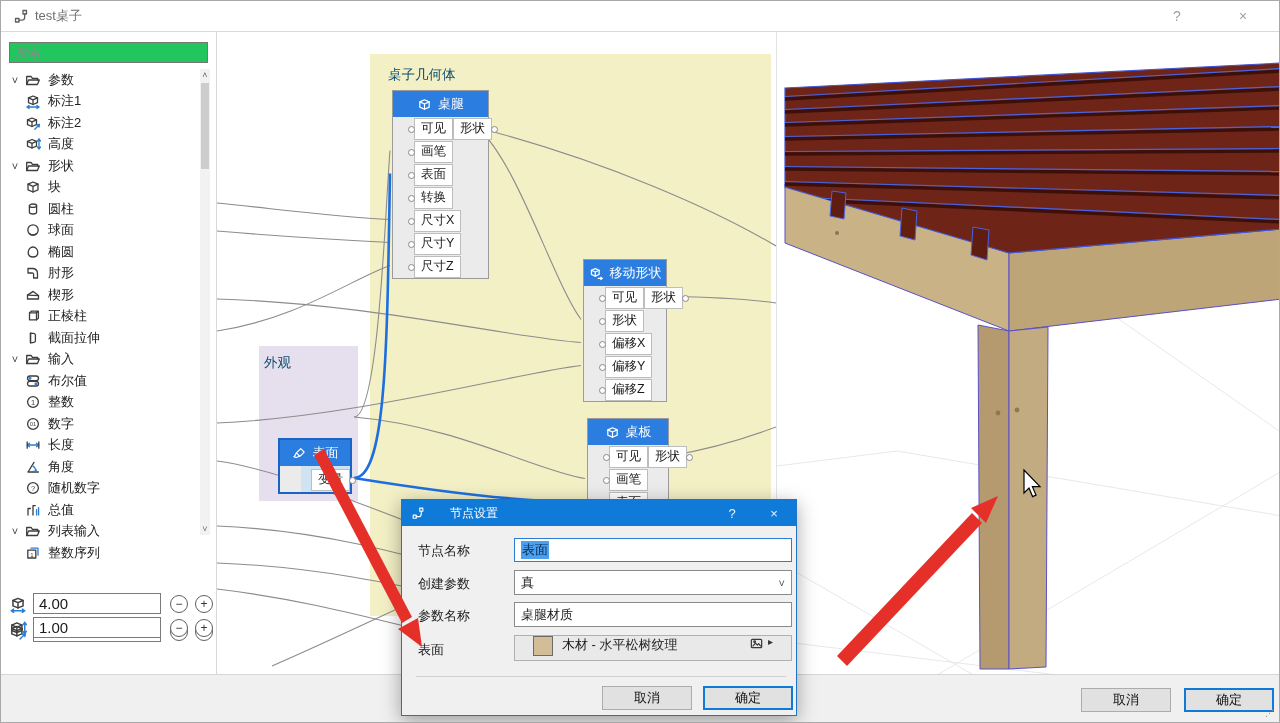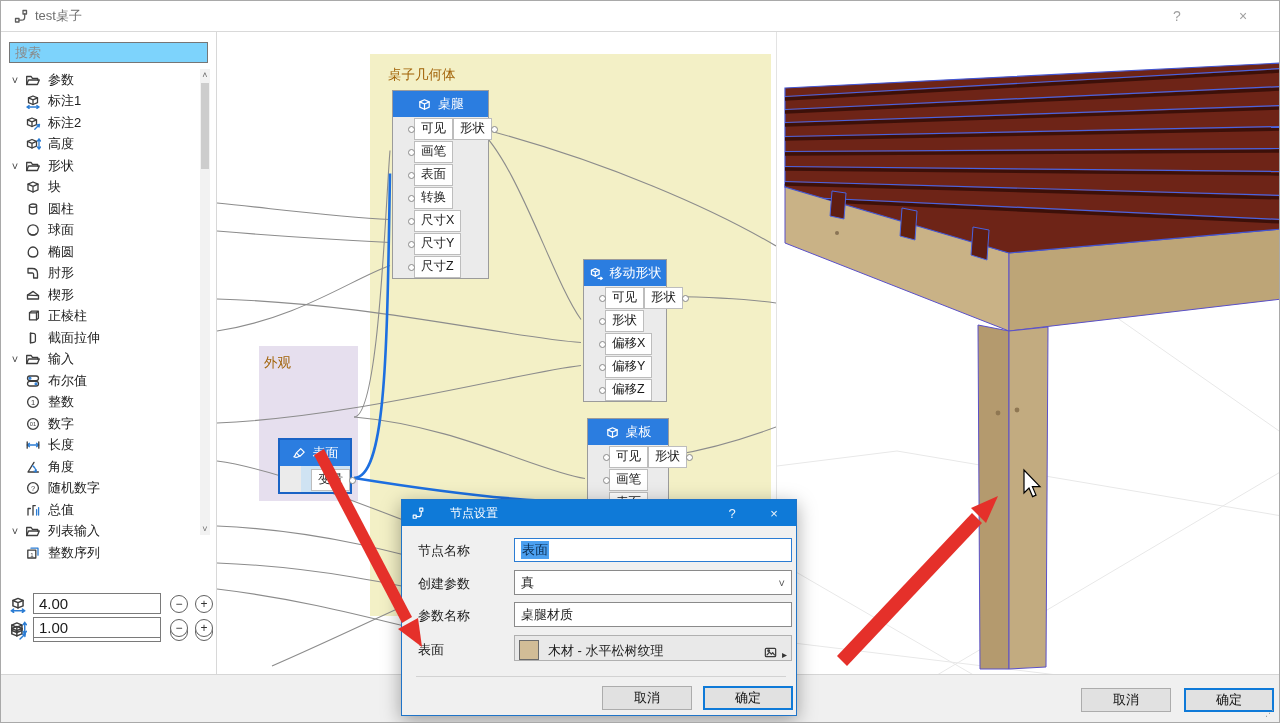--- a/index.html
+++ b/index.html
@@ -9,42 +9,42 @@
   
   .titlebar{position:absolute;left:0;top:0;width:100%;height:30px;background:#fff;border-bottom:1px solid #d9d9d9;display:flex;align-items:center;}
   .titlebar .t-icon{margin-left:12px;color:#5c5c5c;}
   .titlebar .t-text{margin-left:6px;color:#6e6e6e;font-size:13px;}
   .cap-btn{position:absolute;top:0;width:44px;height:30px;display:flex;align-items:center;justify-content:center;color:#a0a0a0;font-size:14px;cursor:default;}
   
   svg.icon{width:16px;height:16px;stroke:currentColor;fill:none;stroke-width:1.3;stroke-linecap:round;stroke-linejoin:round;flex:none;}
   .vline{position:absolute;top:31px;bottom:47px;width:1px;background:#d8d8d8;}
   
   .sidebar{position:absolute;left:0;top:31px;width:215px;bottom:47px;background:#fff;}
-  .search{position:absolute;left:8px;top:10px;width:199px;height:21px;border:1px solid #767676;background:#7dd3fc;font:13px "Liberation Sans","DejaVu Sans",sans-serif;padding:0 5px;box-sizing:border-box;color:#222;}
+  .search{position:absolute;left:8px;top:10px;width:199px;height:21px;border:1px solid #767676;background:#22c55e;font:13px "Liberation Sans","DejaVu Sans",sans-serif;padding:0 5px;box-sizing:border-box;color:#222;}
   .search::placeholder{color:#8a8a8a;}
   .tree{position:absolute;left:4px;top:37px;width:194px;bottom:100px;overflow:hidden;}
   .trow{display:flex;align-items:center;height:21.5px;color:#202020;}
   .trow .chev{width:20px;text-align:center;color:#444;font-size:11px;}
   .trow .icon{color:#3d3d3d;--acc:#2b7cd3;margin-right:7px;}
   .trow .tlabel{font-size:13px;white-space:nowrap;}
   .scrollbar{position:absolute;right:6px;top:37px;width:10px;bottom:140px;background:#f2f2f2;}
   .scrollbar .arr{position:absolute;left:0;width:10px;height:12px;text-align:center;font-size:9px;color:#6a6a6a;line-height:12px;}
   .scrollbar .thumb{position:absolute;left:1px;width:8px;background:#cdcdcd;}
   
   .prow{position:absolute;left:0;height:23px;display:flex;align-items:center;}
   .prow .icon{margin-left:8px;color:#3d3d3d;--acc:#2b7cd3;width:18px;height:18px;}
   .pinput{position:absolute;left:32px;width:128px;height:21px;border:1px solid #7a7a7a;background:#fff;display:flex;align-items:center;padding-left:5px;font-size:15px;box-sizing:border-box;}
   .spin{position:absolute;width:18px;height:18px;border:1px solid #5f5f5f;border-radius:50%;display:flex;align-items:center;justify-content:center;font-size:12px;color:#333;background:#fff;box-sizing:border-box;}
   .mode{position:absolute;left:10px;top:658px;width:150px;height:23px;border:1px solid #8a8a8a;background:#fff;display:flex;align-items:center;padding:0 8px;justify-content:space-between;font-size:13px;}
   .mode .chev{color:#555;font-size:11px;}
   
   .canvas{position:absolute;left:216px;top:31px;width:559px;bottom:47px;background:#fff;overflow:hidden;}
   .stage{position:absolute;left:0;top:9px;width:559px;height:636px;}
   .group{position:absolute;z-index:1;}
-  .group .glabel{position:absolute;left:18px;top:12px;font-size:13.5px;color:#a16207;}
+  .group .glabel{position:absolute;left:18px;top:12px;font-size:13.5px;color:#0c4a6e;}
   #wires{position:absolute;left:0;top:0;z-index:2;}
   .node{position:absolute;z-index:3;background:#ebebeb;border:1px solid #9b9b9b;box-sizing:border-box;}
   .node.selected{border:2px solid #1b63c5;}
   .nhead{height:26px;background:#2b7de0;color:#fff;display:flex;align-items:center;justify-content:center;gap:6px;font-size:13px;}
   .nhead .icon{color:#fff;--acc:#fff;width:15px;height:15px;}
   .nrow{position:relative;display:flex;height:23px;align-items:center;padding:0 0;margin-left:21px;}
   .nlabel{position:relative;background:#fff;border:1px solid #bdbdbd;padding:1px 6px 2px 6px;font-size:12.5px;margin-top:1px;white-space:nowrap;}
   .nlabel:empty{display:none;}
   .nlabel.out{margin-left:auto;}
   .nlabel.in::before,.nlabel.out::after{content:"";position:absolute;top:50%;width:5px;height:5px;margin-top:-3px;border:1px solid #8a8a8a;border-radius:50%;background:#fdfdfd;}
@@ -62,21 +62,21 @@
   .dialog{position:absolute;left:400px;top:498px;width:396px;height:217px;background:#f0f0f0;border:1px solid #1f74c8;z-index:40;box-shadow:0 5px 18px rgba(0,0,0,.35);box-sizing:border-box;}
   .dhead{position:absolute;left:0;top:0;right:0;height:26px;background:#0f7ad8;color:#fff;display:flex;align-items:center;}
   .dhead .icon{margin-left:9px;color:#fff;--acc:#fff;width:14px;height:14px;}
   .dhead .dtitle{margin-left:25px;font-size:12px;}
   .dcap{position:absolute;top:0;width:40px;height:26px;display:flex;align-items:center;justify-content:center;color:#eaf3fb;font-size:13px;}
   .dlabel{position:absolute;left:16px;font-size:13px;color:#1a1a1a;}
   .dfield{position:absolute;left:112px;width:278px;background:#fff;border:1px solid #8a8a8a;display:flex;align-items:center;padding:0 6px;font-size:13px;box-sizing:border-box;}
   .dfield.focus{border-color:#2b7cd3;}
   .dfield .sel{background:#4ba0f0;color:#0b2d52;padding:0 1px;}
   .dfield .chev{margin-left:auto;color:#555;font-size:11px;}
-  .material{position:absolute;left:112px;width:278px;background:#e9e9e9;border:1px solid #b0b0b0;display:flex;align-items:flex-end;padding:0 4px;font-size:13px;box-sizing:border-box;}
+  .material{position:absolute;left:112px;width:278px;background:#e9e9e9;border:1px solid #b0b0b0;display:flex;align-items:flex-start;padding:0 18px;font-size:13px;box-sizing:border-box;}
   .swatch{width:18px;height:18px;border:1px solid #6b6b6b;margin-right:9px;flex:none;}
   .material .icon{margin-left:auto;color:#3a3a3a;width:15px;height:15px;}
   .material .more{color:#333;font-size:10px;margin-left:4px;}
   .dsep{position:absolute;left:14px;right:10px;top:176px;height:1px;background:#d2d2d2;}
   
   #overlay{position:absolute;left:0;top:0;z-index:50;pointer-events:none;}
 </style>
 </head>
 <body>
 

